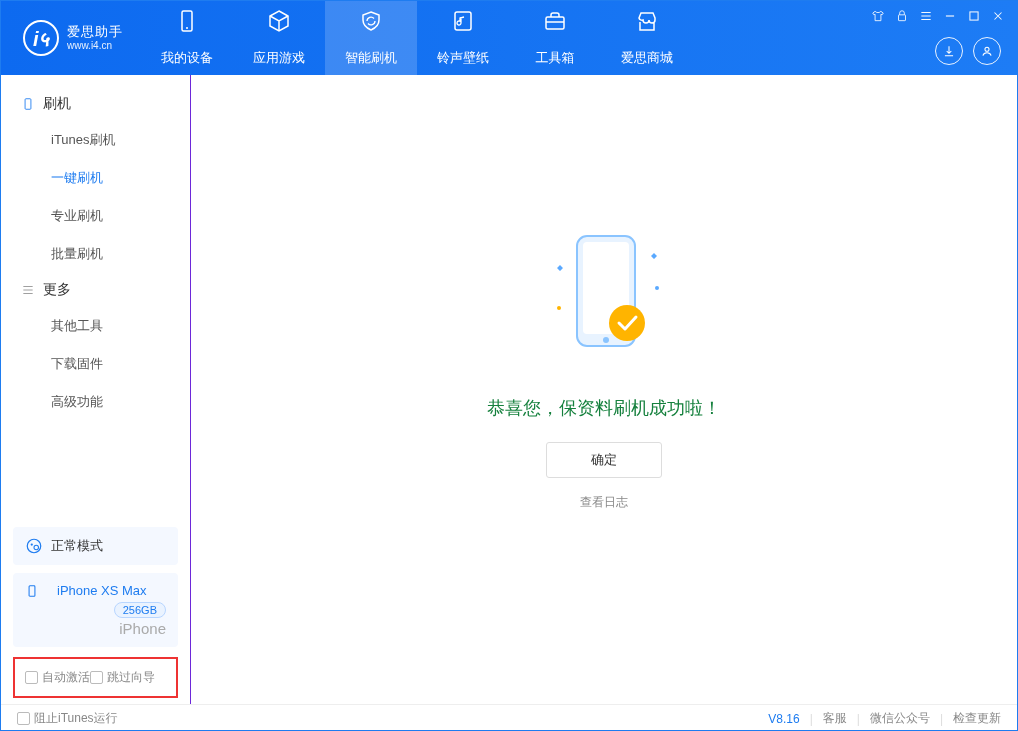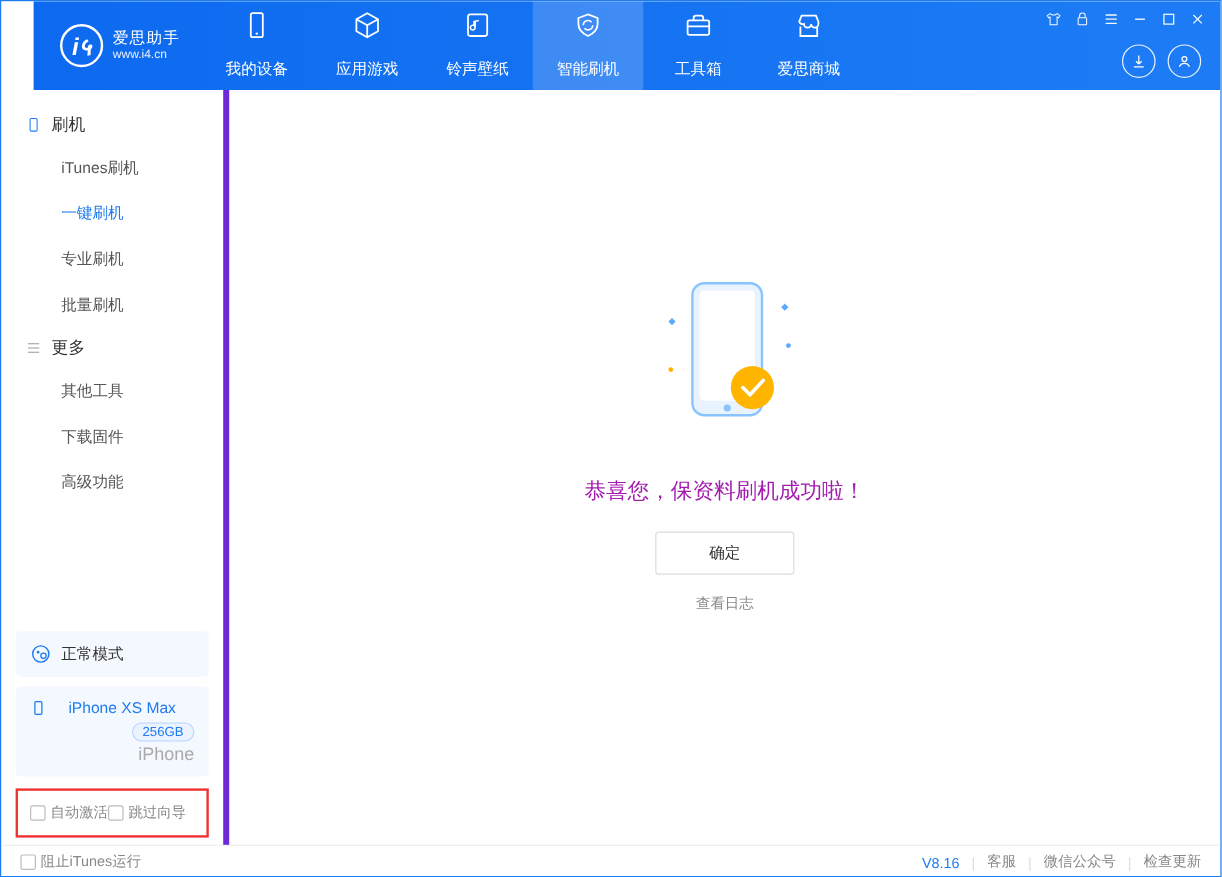--- a/index.html
+++ b/index.html
@@ -1,57 +1,57 @@
 <!DOCTYPE html>
 <html><head>
 <meta charset="utf-8">
 <style>
 * { margin: 0; padding: 0; box-sizing: border-box; font-family: "Microsoft YaHei", Arial, sans-serif; }
 body { background: #fff; width: 1018px; height: 731px; overflow: hidden; border: 1px solid #1e7cf0; }
 
 
-.header { height: 74px; background: linear-gradient(90deg, #0d6af0 0%, #1d7cf5 100%); display: flex; align-items: center; color: #fff; position: relative; margin-left: 27px; }
+.header { height: 74px; background: linear-gradient(90deg, #0d6af0 0%, #1d7cf5 100%); display: flex; align-items: center; color: #fff; position: relative; }
 .logo-block { display: flex; align-items: center; padding: 0 18px 0 22px; }
 .logo-circle { width: 36px; height: 36px; border: 2.5px solid #fff; border-radius: 50%; display: flex; align-items: center; justify-content: center; font-size: 20px; font-weight: bold; font-style: italic; margin-right: 8px; }
 .logo-text { display: flex; flex-direction: column; line-height: 1.1; }
 .logo-text .name { font-size: 13px; font-weight: 500; letter-spacing: 1px; }
 .logo-text .url { font-size: 10px; opacity: .9; }
 .nav-tabs { display: flex; height: 100%; }
 .nav-tab { width: 92px; height: 100%; display: flex; flex-direction: column; align-items: center; justify-content: center; gap: 16px; font-size: 13px; cursor: pointer; position: relative; }
 .nav-tab.active { background: rgba(255,255,255,0.18); }
 .nav-tab .tab-icon { width: 24px; height: 24px; fill: #fff; }
 .header-right { position: absolute; right: 12px; top: 8px; display: flex; gap: 10px; align-items: center; }
 .win-icon { width: 14px; height: 14px; cursor: pointer; opacity: .95; }
 .header-round-btns { position: absolute; right: 16px; bottom: 10px; display: flex; gap: 10px; }
 .round-btn { width: 28px; height: 28px; border: 1.5px solid rgba(255,255,255,.9); border-radius: 50%; display: flex; align-items: center; justify-content: center; cursor: pointer; }
 .round-btn svg { width: 14px; height: 14px; stroke: #fff; fill: none; }
 
 
 .body-wrap { display: flex; height: 629px; }
-.sidebar { width: 190px; border-right: 5px solid #6d28d9; display: flex; flex-direction: column; }
+.sidebar { width: 190px; border-right: 1px solid #6d28d9; display: flex; flex-direction: column; }
 .side-scroll { flex: 1; padding-top: 12px; }
 .side-group-title { display: flex; align-items: center; gap: 8px; padding: 8px 20px; font-size: 14px; color: #333; }
 .side-group-title .g-icon { width: 14px; height: 14px; }
 .side-item { padding: 10px 20px 10px 50px; font-size: 13px; color: #555; cursor: pointer; }
 .side-item.active { color: #1e7cf0; }
 .side-bottom { padding: 0; text-align: right; }
 .mode-box { background: #f4f8ff; margin: 0 12px 8px 12px; border-radius: 4px; padding: 10px 12px; display: flex; align-items: center; gap: 8px; font-size: 13px; color: #333; }
 .mode-box .m-icon { width: 18px; height: 18px; }
 .device-box { background: #f4f8ff; margin: 0 12px 10px 12px; border-radius: 4px; padding: 10px 12px; font-size: 13px; }
 .device-box .d-row { display: flex; align-items: center; gap: 18px; margin-bottom: 4px; }
 .device-box .d-name { color: #1e7cf0; font-weight: 500; }
 .device-box .d-cap { display: inline-block; font-size: 11px; color: #1e7cf0; border: 1px solid #b8d6ff; border-radius: 10px; padding: 1px 8px; background: #eaf3ff; margin-left: 22px; margin-bottom: 2px; }
 .device-box .d-type { font-size: 15px; color: #aaa; margin-left: 34px; }
 .red-box { border: 2px solid #e33; margin: 0 12px 6px 12px; padding: 10px 10px; display: flex; font-size: 12px; color: #888; align-items: center; }
 .cb { width: 13px; height: 13px; border: 1px solid #bbb; border-radius: 2px; display: inline-block; vertical-align: middle; margin-right: 4px; }
 
 
 .main { flex: 1; position: relative; display: flex; flex-direction: column; align-items: center; justify-content: center; }
 .phone-wrap { position: relative; margin-top: -40px; }
-.msg { font-size: 18px; color: #a21caf; margin-top: 24px; }
+.msg { font-size: 18px; color: #15803d; margin-top: 24px; }
 .ok-btn { margin-top: 22px; border: 1px solid #ddd; background: #fff; padding: 8px 44px; font-size: 13px; color: #333; border-radius: 3px; cursor: pointer; }
 .log-link { margin-top: 16px; font-size: 12px; color: #888; cursor: pointer; }
 
 
 .footer { height: 28px; border-top: 1px solid #eee; display: flex; align-items: center; padding: 0 16px; font-size: 12px; color: #888; }
 .footer .f-left { display: flex; align-items: center; gap: 4px; }
 .footer .f-right { margin-left: auto; display: flex; align-items: center; gap: 10px; }
 .footer .sep { color: #ddd; }
 .footer .ver { color: #1e7cf0; }
 .footer .f-link { cursor: pointer; }
@@ -75,33 +75,33 @@
         </svg>
       <span>我的设备</span>
     </div>
     <div class="nav-tab">
       <svg class="tab-icon" viewBox="0 0 24 24">
           <path d="M12 2l9 5v10l-9 5-9-5V7z" fill="none" stroke="#fff" stroke-width="1.5"></path>
           <path d="M3 7l9 5 9-5M12 12v10" stroke="#fff" stroke-width="1.5" fill="none"></path>
         </svg>
       <span>应用游戏</span>
     </div>
+    <div class="nav-tab active">
+      <svg class="tab-icon" viewBox="0 0 24 24">
+          <path d="M12 3l8 3v5c0 5-3.5 8-8 10-4.5-2-8-5-8-10V6z" fill="none" stroke="#fff" stroke-width="1.5"></path>
+          <path d="M8 12a4 4 0 0 1 7-2.5M16 12a4 4 0 0 1-7 2.5" stroke="#fff" stroke-width="1.3" fill="none"></path>
+        </svg>
+      <span>智能刷机</span>
+    </div>
     <div class="nav-tab">
       <svg class="tab-icon" viewBox="0 0 24 24">
           <rect x="4" y="3" width="16" height="18" rx="2" fill="none" stroke="#fff" stroke-width="1.5"></rect>
           <path d="M10 8v6a2 2 0 1 1-1-1.7V9l4-1" stroke="#fff" stroke-width="1.3" fill="none"></path>
         </svg>
       <span>铃声壁纸</span>
-    </div>
-    <div class="nav-tab active">
-      <svg class="tab-icon" viewBox="0 0 24 24">
-          <path d="M12 3l8 3v5c0 5-3.5 8-8 10-4.5-2-8-5-8-10V6z" fill="none" stroke="#fff" stroke-width="1.5"></path>
-          <path d="M8 12a4 4 0 0 1 7-2.5M16 12a4 4 0 0 1-7 2.5" stroke="#fff" stroke-width="1.3" fill="none"></path>
-        </svg>
-      <span>智能刷机</span>
     </div>
     <div class="nav-tab">
       <svg class="tab-icon" viewBox="0 0 24 24">
           <rect x="3" y="8" width="18" height="12" rx="1.5" fill="none" stroke="#fff" stroke-width="1.5"></rect>
           <path d="M8 8V6a2 2 0 0 1 2-2h4a2 2 0 0 1 2 2v2M3 13h18" stroke="#fff" stroke-width="1.5" fill="none"></path>
         </svg>
       <span>工具箱</span>
     </div>
     <div class="nav-tab">
       <svg class="tab-icon" viewBox="0 0 24 24">

